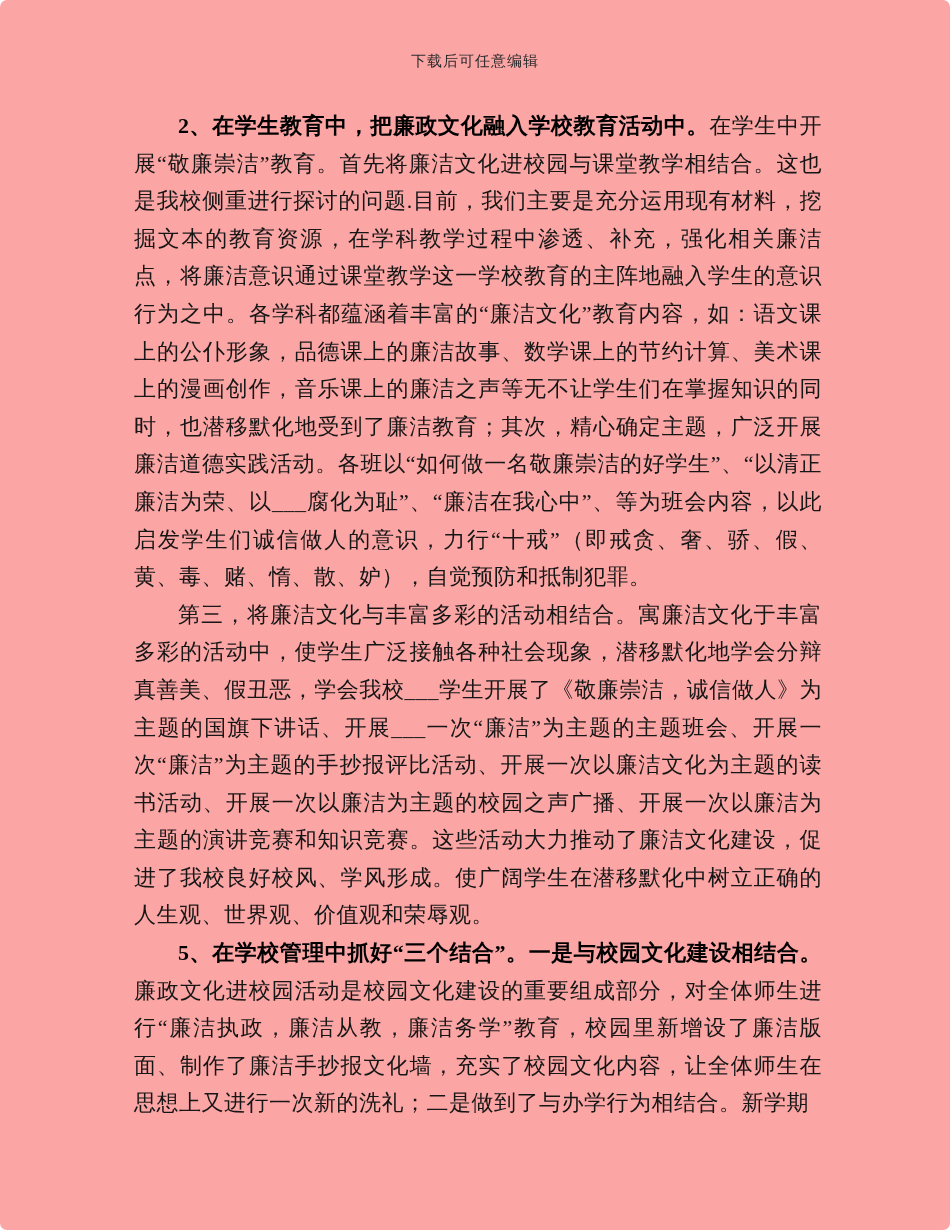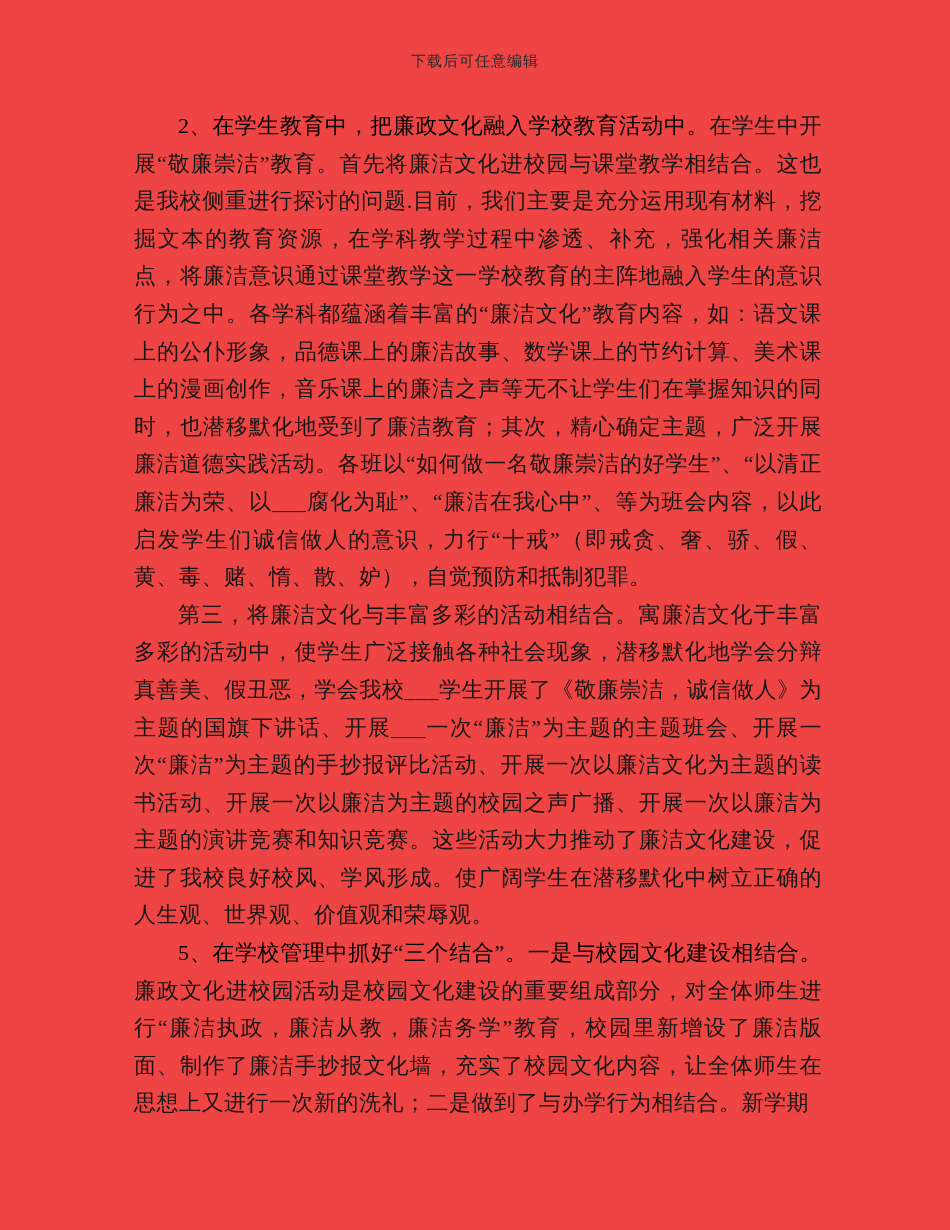--- a/index.html
+++ b/index.html
@@ -1,24 +1,25 @@
 <!DOCTYPE html>
 <html><head>
 <meta charset="utf-8">
 <style>
   html, body { margin: 0; padding: 0; }
   body { background: #ffffff; }
   .page {
     position: relative;
     width: 950px;
     height: 1230px;
-    background: #ef4444;
+    background: #fca5a5;
     overflow: hidden;
     font-family: "Liberation Serif", "DejaVu Serif", serif;
     color: #1c1c1c;
+    border-radius: 7px;
   }
   .header-note {
     padding-top: 52px;
     text-align: center;
     font-size: 15px;
     letter-spacing: 1px;
     color: #2b2b2b;
   }
   .doc-body {
     margin: 36px 128px 0 134px;
@@ -27,21 +28,21 @@
     text-align: justify;
     color: #161616;
   }
   .doc-body p {
     margin: 0;
     padding: 0;
     text-indent: 2em;
     letter-spacing: 0.5px;
   }
   .doc-body p b {
-    font-weight: 400;
+    font-weight: 700;
     color: #000000;
   }
 </style>
 </head>
 <body>
 
 <div class="page">
   <div class="header-note">下载后可任意编辑</div>
   <div class="doc-body" id="doc-body">
       <p><b>2、在学生教育中，把廉政文化融入学校教育活动中。</b><span>在学生中开展“敬廉崇洁”教育。首先将廉洁文化进校园与课堂教学相结合。这也是我校侧重进行探讨的问题.目前，我们主要是充分运用现有材料，挖掘文本的教育资源，在学科教学过程中渗透、补充，强化相关廉洁点，将廉洁意识通过课堂教学这一学校教育的主阵地融入学生的意识行为之中。各学科都蕴涵着丰富的“廉洁文化”教育内容，如：语文课上的公仆形象，品德课上的廉洁故事、数学课上的节约计算、美术课上的漫画创作，音乐课上的廉洁之声等无不让学生们在掌握知识的同时，也潜移默化地受到了廉洁教育；其次，精心确定主题，广泛开展廉洁道德实践活动。各班以“如何做一名敬廉崇洁的好学生”、“以清正廉洁为荣、以___腐化为耻”、“廉洁在我心中”、等为班会内容，以此启发学生们诚信做人的意识，力行“十戒”（即戒贪、奢、骄、假、黄、毒、赌、惰、散、妒），自觉预防和抵制犯罪。</span></p>

